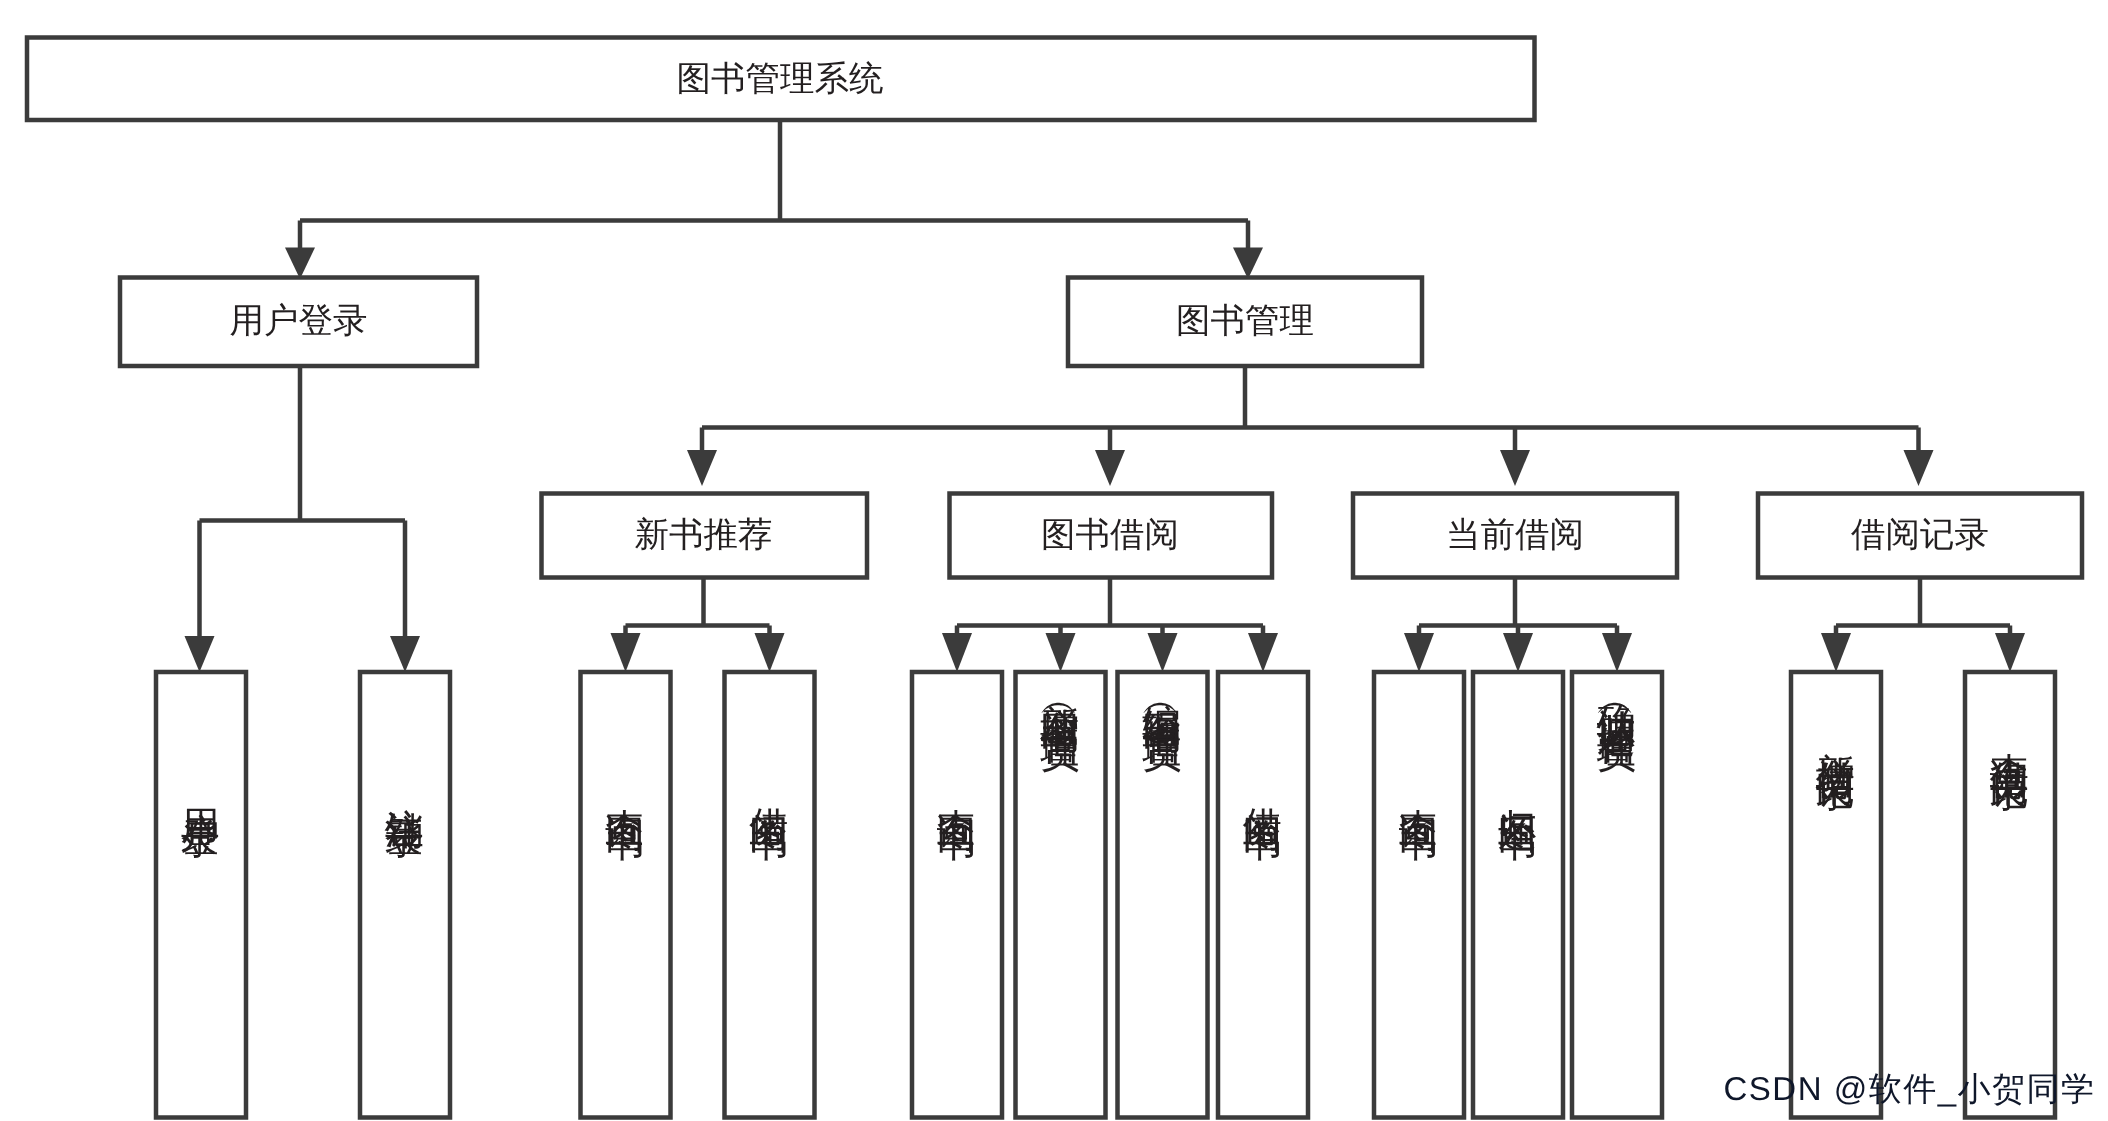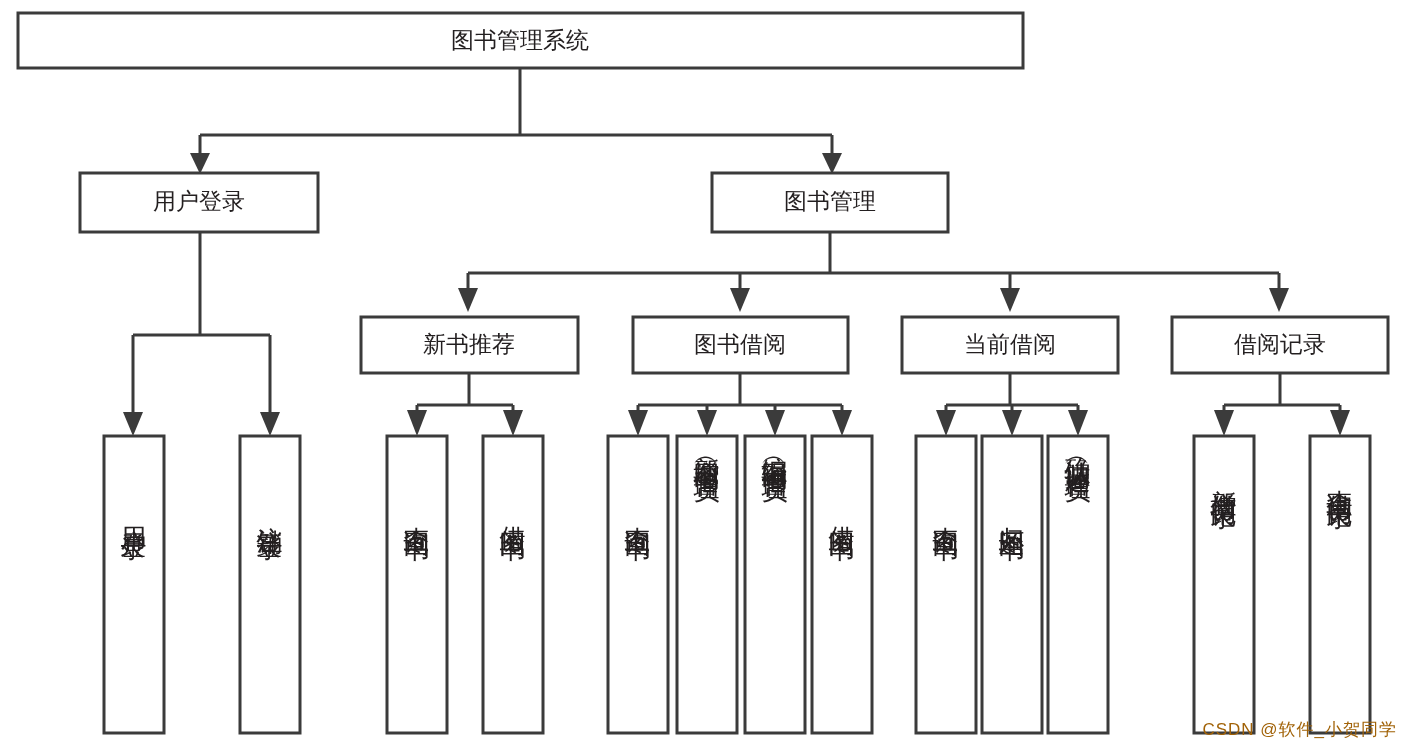--- a/index.html
+++ b/index.html
@@ -2,21 +2,21 @@
 <html><head>
 <meta charset="utf-8">
 <style>
   html,body{margin:0;padding:0;background:#ffffff;}
   body{
     width:1405px;height:747px;
     font-family:"Liberation Sans","DejaVu Sans",sans-serif;
     overflow:hidden;
     position:relative;
   }
-  #diagram-root{position:absolute;left:0;top:0;width:1405px;height:570px;}
+  #diagram-root{position:absolute;left:0;top:12px;width:1405px;height:570px;}
   svg{display:block;}
   .box{fill:#ffffff;stroke:#3b3b3b;stroke-width:3;}
   .link{stroke:#3b3b3b;stroke-width:3;fill:none;}
   .arrow-head{fill:#3b3b3b;stroke:none;}
   .node-label{
     fill:#231f20;
     font-family:"Liberation Sans","DejaVu Sans",sans-serif;
     font-size:23px;
     dominant-baseline:middle;
     text-anchor:middle;
@@ -28,22 +28,22 @@
     font-size:26px;
     writing-mode:vertical-rl;
     text-orientation:upright;
     text-anchor:middle;
     letter-spacing:3px;
   }
   .watermark{
     position:absolute;
     right:8px;bottom:6px;
     font-family:"Liberation Sans","DejaVu Sans",sans-serif;
-    font-size:17px;
-    color:#a16207;
+    font-size:22px;
+    color:#0f172a;
     letter-spacing:1px;
     user-select:none;
     pointer-events:none;
   }
 </style>
 </head>
 <body>
 
 <div id="diagram-root">
   <svg width="1405" height="747" viewBox="0 0 1405 747" xmlns="http://www.w3.org/2000/svg">

